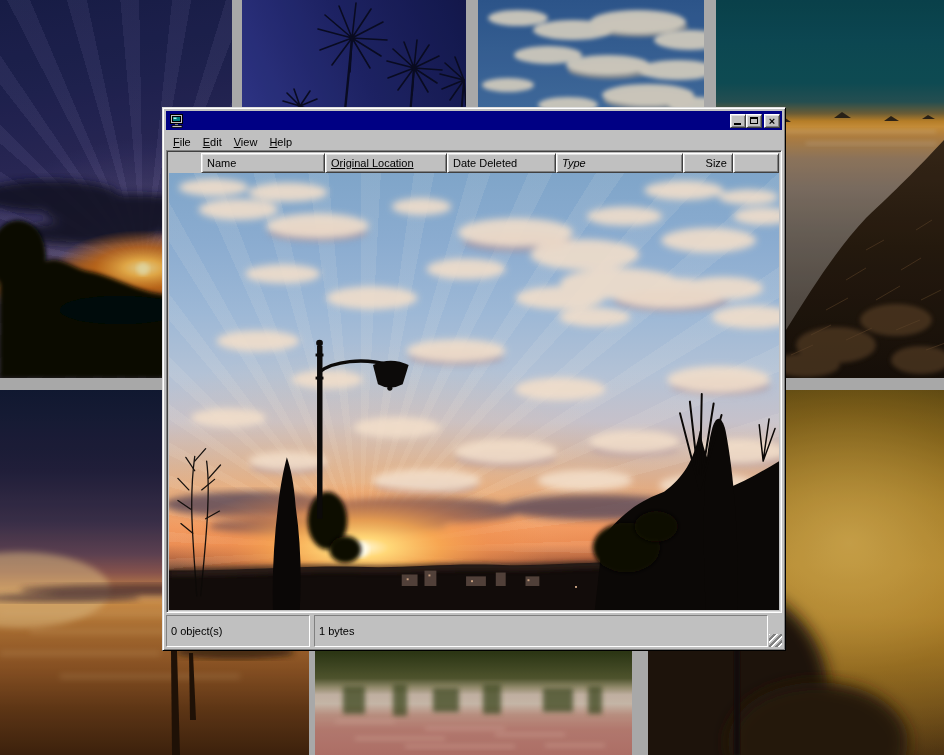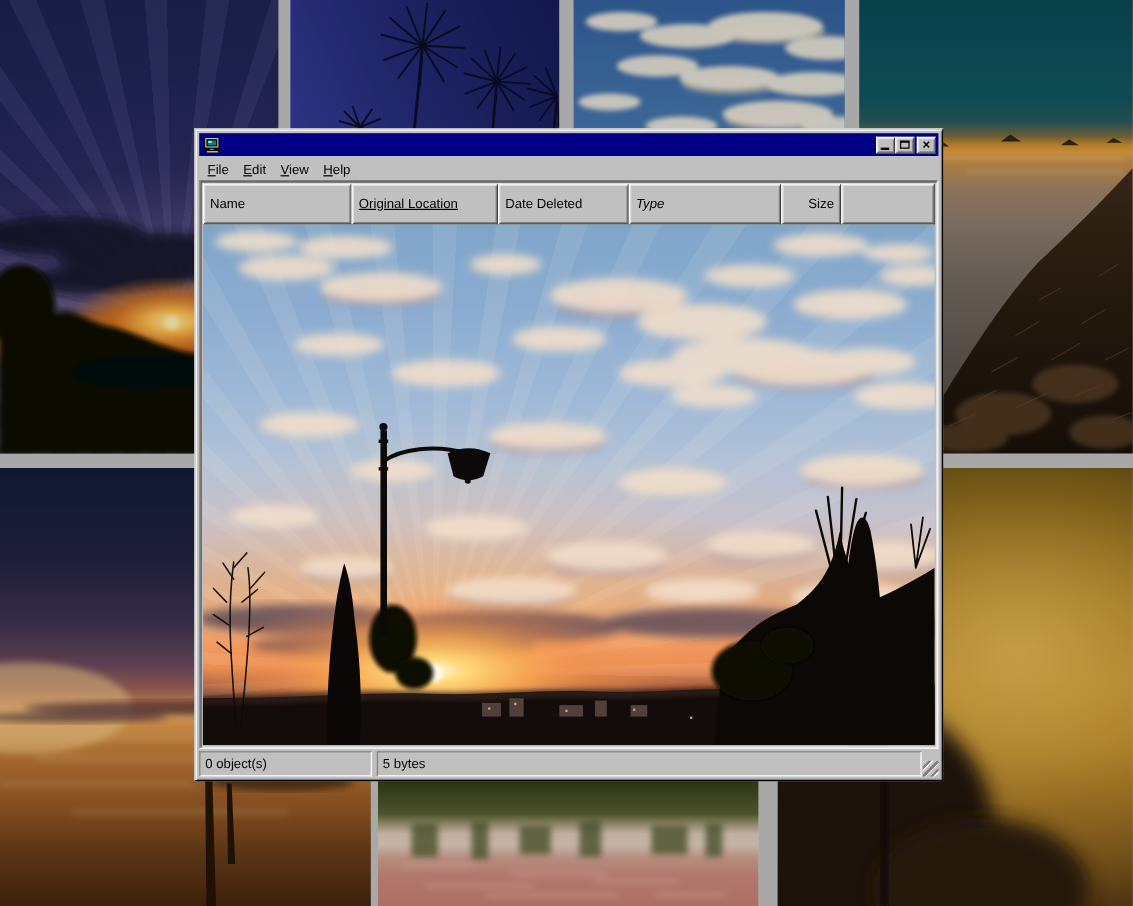--- a/index.html
+++ b/index.html
@@ -45,39 +45,39 @@
   .btn-close{margin-left:2px;}
   .glyph-min{position:absolute;left:3px;bottom:2px;width:7px;height:2px;background:#000;}
   .glyph-max{width:8px;height:7px;border:1px solid #000;border-top:2px solid #000;box-sizing:border-box;}
   .glyph-x{font:bold 11px "Liberation Sans",sans-serif;line-height:10px;color:#000;}
   .menubar{height:20px;display:flex;align-items:flex-end;padding-left:1px;flex:none;}
   .menu-item{font-size:11px;color:#000;padding:2px 6px;}
   .menu-item u{text-underline-offset:1px;}
   .listview{flex:1;margin-top:0;border:1px solid;border-color:#808080 #fff #fff #808080;
     box-shadow:inset 1px 1px 0 #404040,inset -1px -1px 0 #dfdfdf;
     padding:2px;box-sizing:border-box;display:flex;flex-direction:column;background:#c0c0c0;min-height:0;}
-  .hdr{height:34px;display:flex;flex:none;}
+  .hdr{height:20px;display:flex;flex:none;padding-left:32px;}
   .hcell{background:#c0c0c0;border:1px solid;border-color:#fff #404040 #404040 #fff;
     box-shadow:inset 1px 1px 0 #dfdfdf,inset -1px -1px 0 #808080;
     box-sizing:border-box;font-size:11px;color:#000;display:flex;align-items:center;
     padding:0 5px;white-space:nowrap;overflow:hidden;}
   .hc0{width:124px;} .hc1{width:122px;text-decoration:underline;} .hc2{width:109px;text-align:center;} .hc3{width:127px;font-style:italic;}
   .hc4{width:50px;justify-content:flex-end;} .hfill{flex:1;}
   .lv-body{flex:1;position:relative;overflow:hidden;min-height:0;}
 
   
   .main-sky{position:absolute;inset:0;background:linear-gradient(180deg,
     #7fa5c9 0%,#8bacd0 16%,#9db8d6 32%,#b3c2d6 46%,#c6c1ca 57%,#d6b29a 67%,
     #e8a877 75%,#f0945c 81%,#e8854e 85%,#a85838 88.5%,#3a2018 91.5%,#120c0a 95%,#0c0807 100%);}
   .main-rays{position:absolute;inset:0;background:
     radial-gradient(ellipse 430px 300px at 31.5% 88%,rgba(255,195,125,.38),transparent 72%),
     repeating-conic-gradient(from 235deg at 31.5% 86%,rgba(255,246,230,0) 0deg 5deg,rgba(255,246,230,.09) 5deg 8deg);}
   .lv-body svg{position:absolute;inset:0;width:100%;height:100%;}
 
-  .statusbar{height:21px;margin-top:2px;display:flex;flex:none;align-items:stretch;}
+  .statusbar{height:32px;margin-top:2px;display:flex;flex:none;align-items:stretch;}
   .spanel{background:#c0c0c0;border:1px solid;border-color:#808080 #fff #fff #808080;
     font-size:11px;color:#000;display:flex;align-items:center;padding:0 4px;box-sizing:border-box;}
   .sp1{width:144px;margin-right:4px;flex:none;}
   .sp2{flex:1;}
   .grip{width:13px;height:13px;align-self:flex-end;margin-left:1px;flex:none;
     background:repeating-linear-gradient(-45deg,#c0c0c0 0 2px,#fff 2px 3px,#808080 3px 5px);}
 </style>
 </head>
 <body>
 
@@ -451,18 +451,18 @@
           </g>
           <path d="M152,207 C166,196 196,192 222,200" stroke="#0c0a09" stroke-width="3.5" fill="none"></path>
           <path d="M206,200 Q224,191 242,200 L236,220 Q223,227 211,220 Z" fill="#0c0a09"></path>
           <circle cx="223" cy="224" r="2.6" fill="#0c0a09"></circle>
         </svg>
       </div>
     </div>
 
     <div class="statusbar">
       <div class="spanel sp1">0 object(s)</div>
-      <div class="spanel sp2">5 bytes</div>
+      <div class="spanel sp2">1 bytes</div>
       <div class="grip"></div>
     </div>
 
   </div>
 </div>
 
 </body></html>

